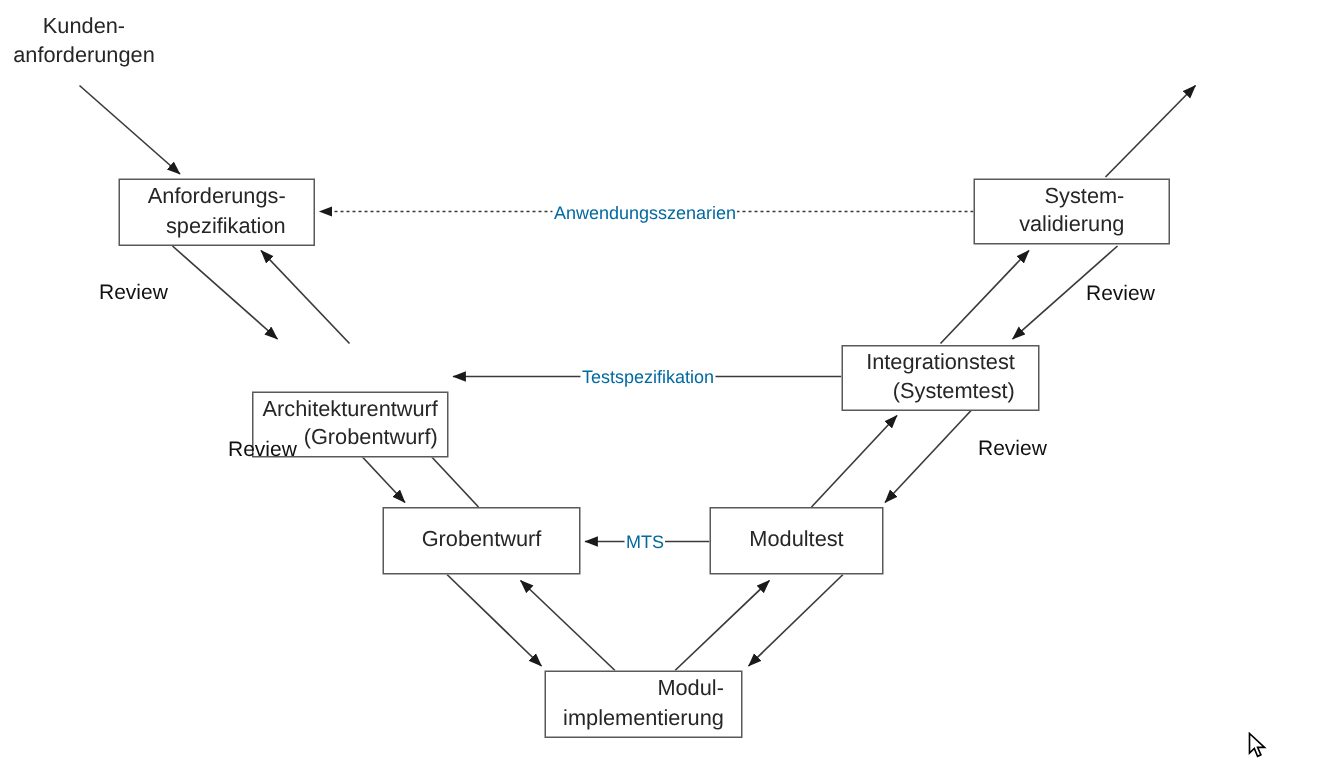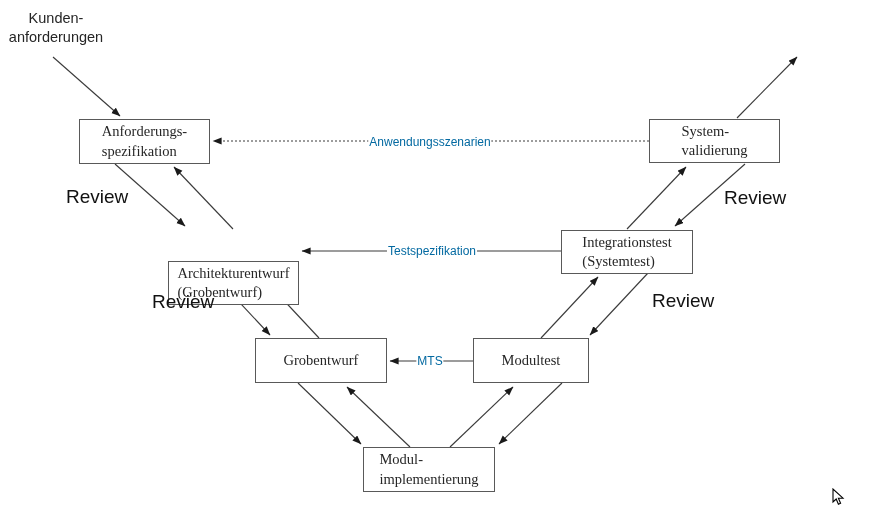--- a/index.html
+++ b/index.html
@@ -17,38 +17,37 @@
     width: 892px; height: 509px;
   }
   .node {
     position: absolute;
     box-sizing: border-box;
     background: #ffffff;
     border: 1.4px solid #595959;
     display: flex;
     align-items: center;
     justify-content: center;
-    text-align: left;
+    text-align: right;
     white-space: pre-line;
     font-size: 14.5px;
     line-height: 1.32;
     color: #262626;
-    font-family: Liberation Serif, serif;
   }
   .freelabel {
     position: absolute;
     white-space: pre-line;
     text-align: center;
     font-size: 14.5px;
     line-height: 1.28;
     color: #262626;
   }
   .review {
     position: absolute;
-    font-size: 19px;
+    font-size: 14px;
     color: #111111;
   }
   .linelabel {
     position: absolute;
     transform: translate(-50%, -50%);
     background: #ffffff;
     padding: 0 1px;
     font-size: 12px;
     color: #0369a1;
     white-space: nowrap;

